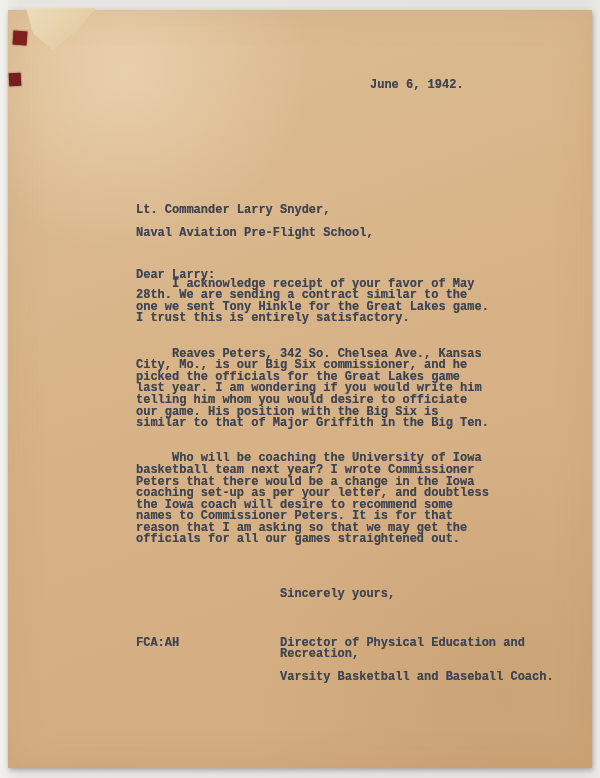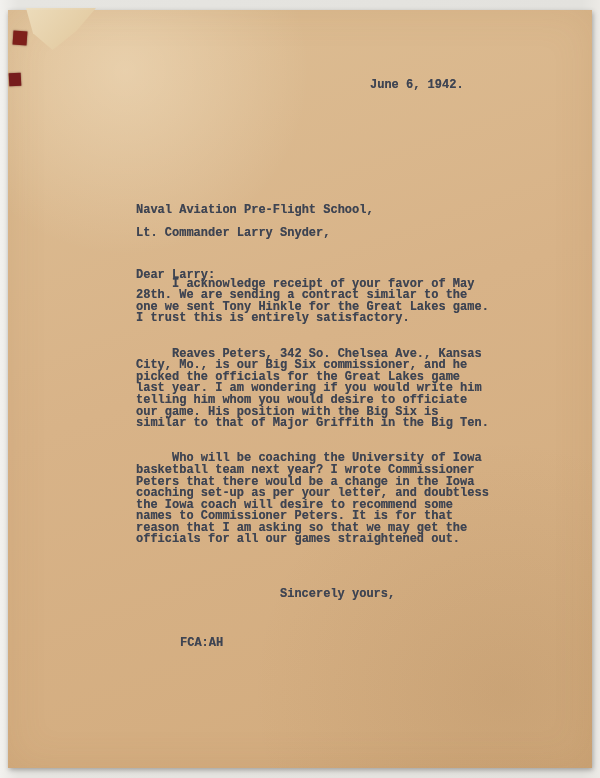--- a/index.html
+++ b/index.html
@@ -40,46 +40,48 @@
     white-space:pre-line;
     font-weight:bold;
   }
   .date-line{position:absolute;left:362px;top:70px;}
   .recipient{position:absolute;left:128px;top:183px;}
   .salutation{position:absolute;left:128px;top:229px;margin-top:31px;}
   .body-block{position:absolute;left:128px;top:257px;width:356px;}
   .para{margin:0 0 12px 0;text-indent:36px;white-space:normal;}
   .closing{position:absolute;left:272px;top:534px;margin-top:45px;}
   .sig-block{position:absolute;left:272px;top:616px;}
-  .initials{position:absolute;left:128px;top:628px;margin-left:44px;}
+  .initials{position:absolute;left:128px;top:628px;}
 </style>
 </head>
 <body>
 
 <div class="scan-bg"></div>
 
 <div class="paper">
   <div class="torn-corner"></div>
   <div class="sticker sticker-1" style="background:#7e201b;"></div>
   <div class="sticker sticker-2" style="background:#771d1d;"></div>
 
   <div class="ink date-line">June 6, 1942.</div>
 
   <div class="ink recipient">
+    <div>Lt. Commander Larry Snyder,</div>
     <div>Naval Aviation Pre-Flight School,</div>
-    <div>Lt. Commander Larry Snyder,</div>
   </div>
 
   <div class="ink salutation">Dear Larry:</div>
 
   <div class="ink body-block">
     <p class="para">I acknowledge receipt of your favor of May 28th. We are sending a contract similar to the one we sent Tony Hinkle for the Great Lakes game.  I trust this is entirely satisfactory.</p>
     <p class="para">Reaves Peters, 342 So. Chelsea Ave., Kansas City, Mo., is our Big Six commissioner, and he picked the officials for the Great Lakes game last year.  I am wondering if you would write him telling him whom you would desire to officiate our game.  His position with the Big Six is similar to that of Major Griffith in the Big Ten.</p>
     <p class="para">Who will be coaching the University of Iowa basketball team next year?  I wrote Commissioner Peters that there would be a change in the Iowa coaching set-up as per your letter, and doubtless the Iowa coach will desire to recommend some names to Commissioner Peters.  It is for that reason that I am asking so that we may get the officials for all our games straightened out.</p>
   </div>
 
   <div class="ink closing">Sincerely yours,</div>
 
   <div class="ink sig-block">
+    <div>Director of Physical Education and Recreation,</div>
+    <div>Varsity Basketball and Baseball Coach.</div>
   </div>
 
   <div class="ink initials">FCA:AH</div>
 </div>
 
 </body></html>

